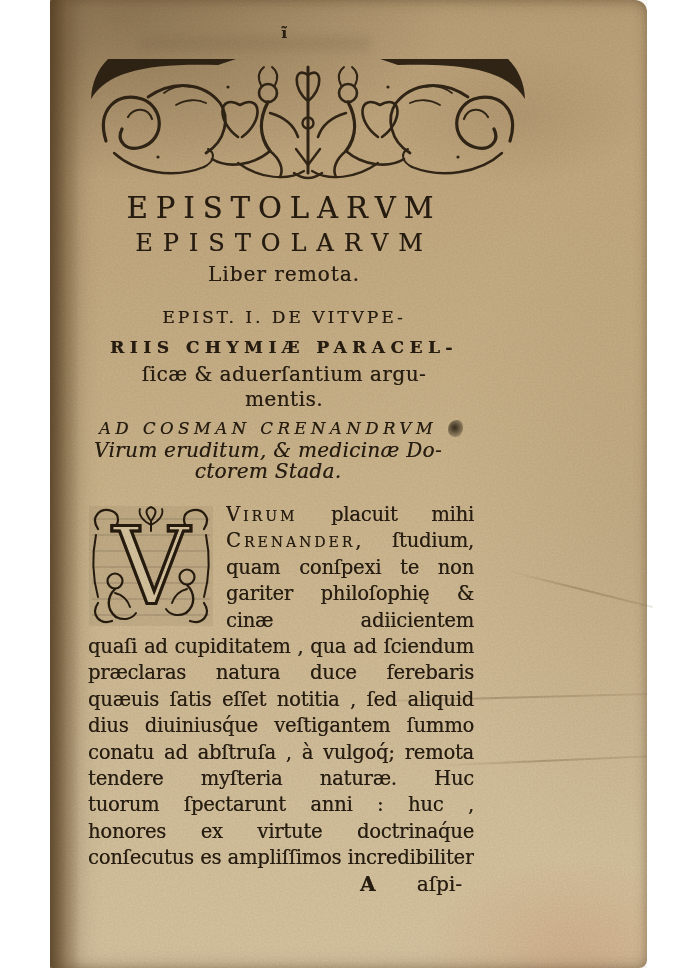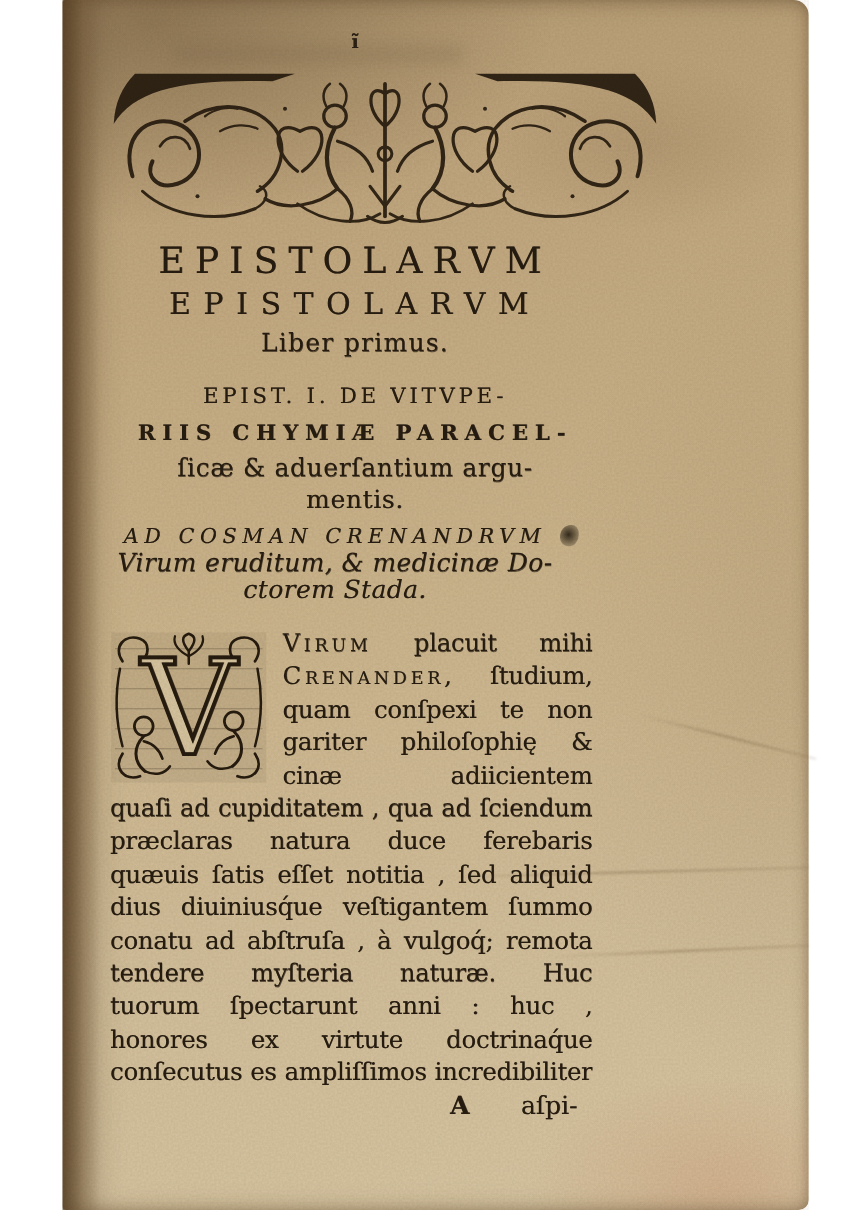--- a/index.html
+++ b/index.html
@@ -117,21 +117,21 @@
           <circle cx="370" cy="100" r="1.6" fill="#261b0e" stroke="none"></circle>
           <circle cx="140" cy="30" r="1.6" fill="#261b0e" stroke="none"></circle>
           <circle cx="300" cy="30" r="1.6" fill="#261b0e" stroke="none"></circle>
         </g>
       </svg>
     </div>
 
     <div class="title">
       <div class="t1">EPISTOLARVM</div>
       <div class="t2">EPISTOLARVM</div>
-      <div class="t3">Liber primus.</div>
+      <div class="t3">Liber remota.</div>
     </div>
 
     <div class="heading">
       <div class="h1">EPIST. I. DE VITVPE-</div>
       <div class="h2">RIIS CHYMIÆ PARACEL-</div>
       <div class="h3">ſicæ &amp; aduerſantium argu-</div>
       <div class="h4">mentis.</div>
     </div>
 
     <div class="dedication">

